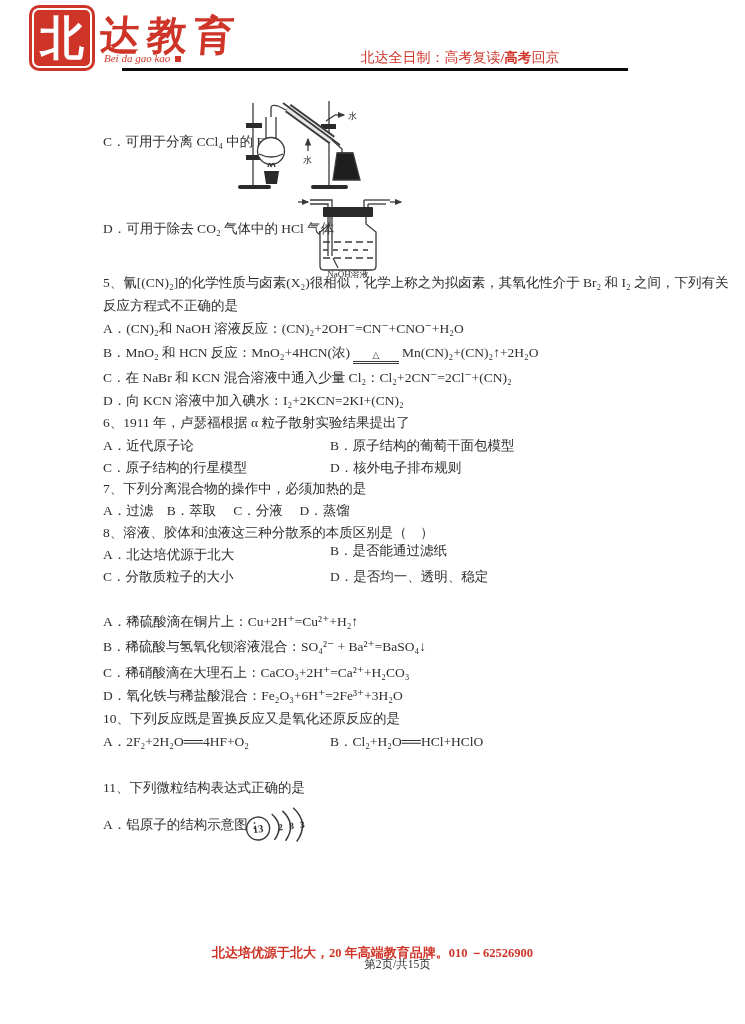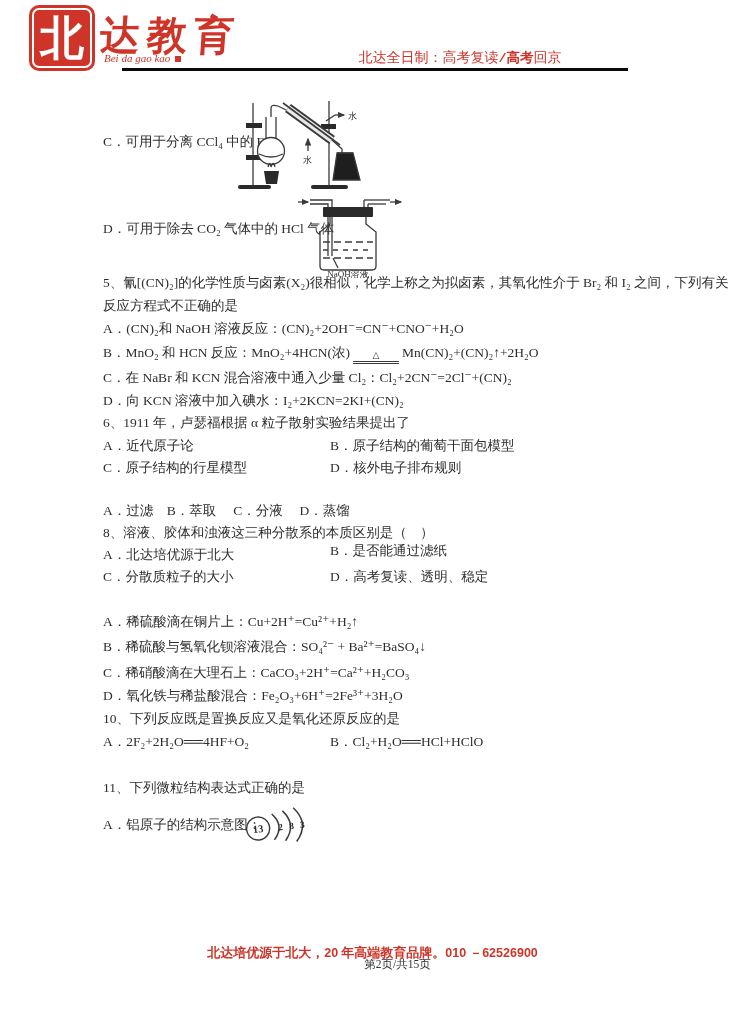--- a/index.html
+++ b/index.html
@@ -7,36 +7,36 @@
         font-family:"Liberation Serif","DejaVu Serif",serif;color:#2e2e2e;}
   
   .seal{position:absolute;left:32px;top:8px;width:60px;height:60px;background:#cf3428;border-radius:7px;
         box-shadow:0 0 0 2px #fff inset, 0 0 0 3px #cf3428;display:flex;align-items:center;justify-content:center;}
   .seal span{color:#fff;font-size:44px;font-weight:bold;font-family:"Liberation Serif",serif;transform:scaleY(1.05);}
   .brand{position:absolute;left:100px;top:8px;font-size:40px;font-weight:bold;color:#cf3428;
          letter-spacing:7px;transform:skewX(-4deg);font-family:"Liberation Serif",serif;}
   .brand-sub{position:absolute;left:104px;top:52px;font-size:11px;color:#cf3428;font-style:italic;}
   .brand-sub .sq{display:inline-block;width:6px;height:6px;background:#cf3428;margin-left:5px;}
   .tagline{position:absolute;left:290px;top:49px;width:340px;text-align:center;font-size:14px;color:#cf3428;white-space:nowrap;}
-  .tagline .bld{font-weight:bold;font-family:Liberation Mono, monospace;font-size:13.5px;}
+  .tagline .bld{font-weight:bold;font-family:Liberation Serif, serif;font-size:13.5px;}
   .rule{position:absolute;left:122px;top:68px;width:506px;height:3px;background:#0a0a0a;}
   
   .t{position:absolute;left:103px;font-size:13.5px;white-space:nowrap;color:#2e2e2e;}
   .c2{left:330px;}
   .cond{display:inline-block;min-width:46px;text-align:center;border-bottom:3px double #3a3a3a;
         vertical-align:-1px;margin:0 3px;}
   .cond i{display:block;font-style:normal;font-size:9px;line-height:9px;padding-bottom:1px;}
   svg{position:absolute;}
   svg line,svg path,svg circle,svg rect.out{stroke:#3a3a3a;fill:none;stroke-width:1.3;}
   svg .fil{fill:#2a2a2a;stroke:none;}
   svg text{fill:#2e2e2e;stroke:none;font-family:"Liberation Serif","DejaVu Serif",serif;}
   
   .f-red{position:absolute;top:944px;left:0;width:745px;text-align:center;color:#cf3428;
          font-size:13px;font-weight:600;white-space:nowrap;}
-  .f-red .fb{font-family:Liberation Sans, sans-serif;font-weight:bold;font-size:12.5px;}
+  .f-red .fb{font-family:Liberation Serif, serif;font-weight:bold;font-size:12.5px;}
   .f-page{position:absolute;top:957px;left:0;width:745px;text-align:center;text-indent:50px;
           font-size:11.5px;color:#333;}
 </style>
 </head>
 <body>
 
 <div id="page">
 
   <div class="seal">
     <span>北</span>
@@ -124,27 +124,28 @@
   <div class="t" style="top:344px"><span>B．MnO₂ 和 HCN 反应：MnO₂+4HCN(浓)</span><span class="cond"><i>△</i></span><span>Mn(CN)₂+(CN)₂↑+2H₂O</span></div>
   <div class="t" style="top:369px">C．在 NaBr 和 KCN 混合溶液中通入少量 Cl₂：Cl₂+2CN⁻=2Cl⁻+(CN)₂</div>
   <div class="t" style="top:392px">D．向 KCN 溶液中加入碘水：I₂+2KCN=2KI+(CN)₂</div>
 
   <div class="t" style="top:414px">6、1911 年，卢瑟福根据 α 粒子散射实验结果提出了</div>
   <div class="t" style="top:437px">A．近代原子论</div>
   <div class="t c2" style="top:437px">B．原子结构的葡萄干面包模型</div>
   <div class="t" style="top:459px">C．原子结构的行星模型</div>
   <div class="t c2" style="top:459px">D．核外电子排布规则</div>
 
+  <div class="t" style="top:480px">7、下列分离混合物的操作中，必须加热的是</div>
   <div class="t" style="top:502px">A．过滤　B．萃取　 C．分液　 D．蒸馏</div>
 
   <div class="t" style="top:524px">8、溶液、胶体和浊液这三种分散系的本质区别是（　）</div>
   <div class="t" style="top:546px">A．北达培优源于北大</div>
   <div class="t c2" style="top:542px">B．是否能通过滤纸</div>
   <div class="t" style="top:568px">C．分散质粒子的大小</div>
-  <div class="t c2" style="top:568px">D．高考复读、透明、稳定</div>
+  <div class="t c2" style="top:568px">D．是否均一、透明、稳定</div>
 
   <div class="t" style="top:613px">A．稀硫酸滴在铜片上：Cu+2H⁺=Cu²⁺+H₂↑</div>
   <div class="t" style="top:638px">B．稀硫酸与氢氧化钡溶液混合：SO₄²⁻ + Ba²⁺=BaSO₄↓</div>
   <div class="t" style="top:664px">C．稀硝酸滴在大理石上：CaCO₃+2H⁺=Ca²⁺+H₂CO₃</div>
   <div class="t" style="top:687px">D．氧化铁与稀盐酸混合：Fe₂O₃+6H⁺=2Fe³⁺+3H₂O</div>
 
   <div class="t" style="top:710px">10、下列反应既是置换反应又是氧化还原反应的是</div>
   <div class="t" style="top:733px">A．2F₂+2H₂O══4HF+O₂</div>
   <div class="t c2" style="top:733px">B．Cl₂+H₂O══HCl+HClO</div>
 

